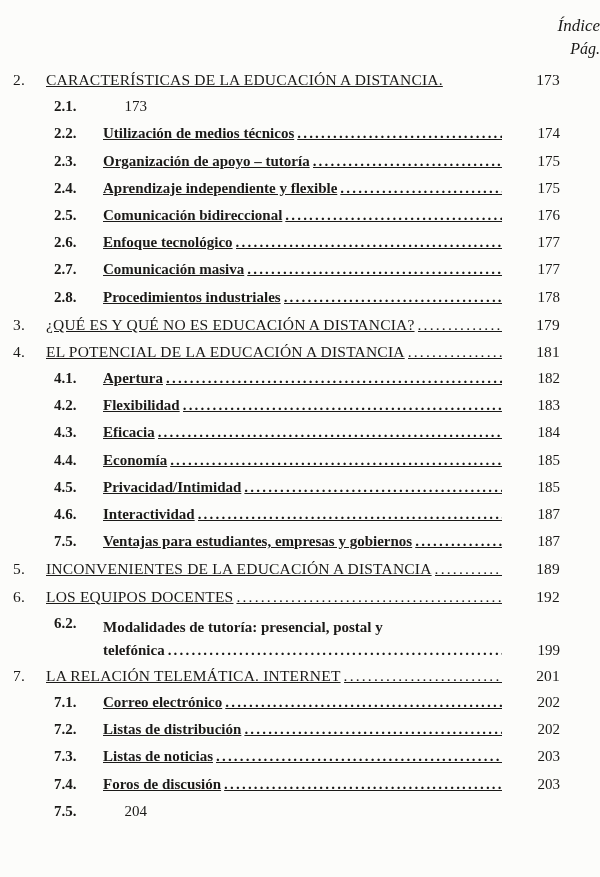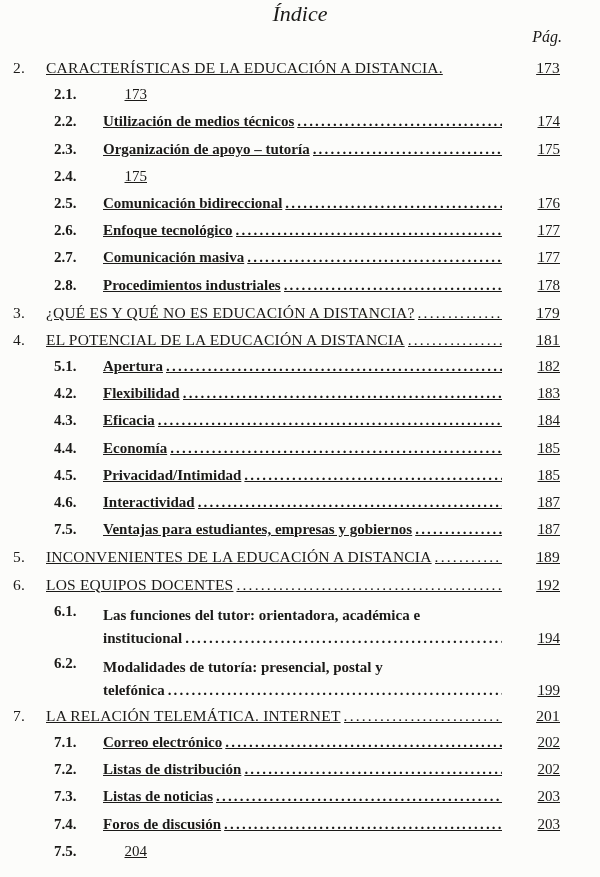--- a/index.html
+++ b/index.html
@@ -11,31 +11,30 @@
     position: relative;
     width: 600px;
     height: 877px;
     background: #fcfcfa;
     color: #1b1a18;
     font-family: "Liberation Serif", serif;
     overflow: hidden;
     box-sizing: border-box;
   }
   .doc-title {
-    text-align: center;
+    text-align: right;
     font-style: italic;
-    font-size: 22px;
-    padding-top: 4px;
+    font-size: 17px;
+    padding-top: 16px;
     line-height: 20px;
   }
   .pag-label {
     text-align: right;
     font-style: italic;
     font-size: 16px;
-    padding-right: 38px;
     margin-top: 3px;
     line-height: 20px;
   }
   .toc {
     margin-top: 7px;
     padding-left: 13px;
     padding-right: 40px;
   }
   .toc-row {
     display: flex;
@@ -75,21 +74,20 @@
   }
   .leader::after {
     content: "....................................................................................................................";
   }
   .no-leader .leader::after { content: ""; }
   .page-num {
     flex: 0 0 auto;
     width: 44px;
     text-align: right;
     font-weight: normal;
-    text-decoration: underline;
   }
   
   .toc-row.twoline {
     height: 50px;
     align-items: flex-end;
     line-height: 23px;
     padding-top: 2px;
   }
   .twoline .num { align-self: flex-start; }
   .titlecol {
@@ -134,20 +132,24 @@
       <div class="toc-row level2">
     <span class="num">2.3.</span>
     <span class="titleblock">
       <span class="title">Organización de apoyo – tutoría</span>
       <span class="leader"></span>
     </span>
     <span class="page-num">175</span>
   </div>
       <div class="toc-row level2">
     <span class="num">2.4.</span>
+    <span class="titleblock">
+      <span class="title">Aprendizaje independiente y flexible</span>
+      <span class="leader"></span>
+    </span>
     <span class="page-num">175</span>
   </div>
       <div class="toc-row level2">
     <span class="num">2.5.</span>
     <span class="titleblock">
       <span class="title">Comunicación bidireccional</span>
       <span class="leader"></span>
     </span>
     <span class="page-num">176</span>
   </div>
@@ -185,21 +187,21 @@
   </div>
       <div class="toc-row level1">
     <span class="num">4.</span>
     <span class="titleblock">
       <span class="title">EL POTENCIAL DE LA EDUCACIÓN A DISTANCIA</span>
       <span class="leader"></span>
     </span>
     <span class="page-num">181</span>
   </div>
       <div class="toc-row level2">
-    <span class="num">5.1.</span>
+    <span class="num">4.1.</span>
     <span class="titleblock">
       <span class="title">Apertura</span>
       <span class="leader"></span>
     </span>
     <span class="page-num">182</span>
   </div>
       <div class="toc-row level2">
     <span class="num">4.2.</span>
     <span class="titleblock">
       <span class="title">Flexibilidad</span>
@@ -255,31 +257,20 @@
     </span>
     <span class="page-num">189</span>
   </div>
       <div class="toc-row level1">
     <span class="num">6.</span>
     <span class="titleblock">
       <span class="title">LOS EQUIPOS DOCENTES</span>
       <span class="leader"></span>
     </span>
     <span class="page-num">192</span>
-  </div>
-      <div class="toc-row twoline level2">
-    <span class="num">6.1.</span>
-    <span class="titlecol">
-      <span class="line1 title-line">Las funciones del tutor: orientadora, académica e</span>
-      <span class="line2">
-        <span>institucional</span>
-        <span class="leader"></span>
-      </span>
-    </span>
-    <span class="page-num">194</span>
   </div>
       <div class="toc-row twoline level2">
     <span class="num">6.2.</span>
     <span class="titlecol">
       <span class="line1 title-line">Modalidades de tutoría: presencial, postal y</span>
       <span class="line2">
         <span>telefónica</span>
         <span class="leader"></span>
       </span>
     </span>

